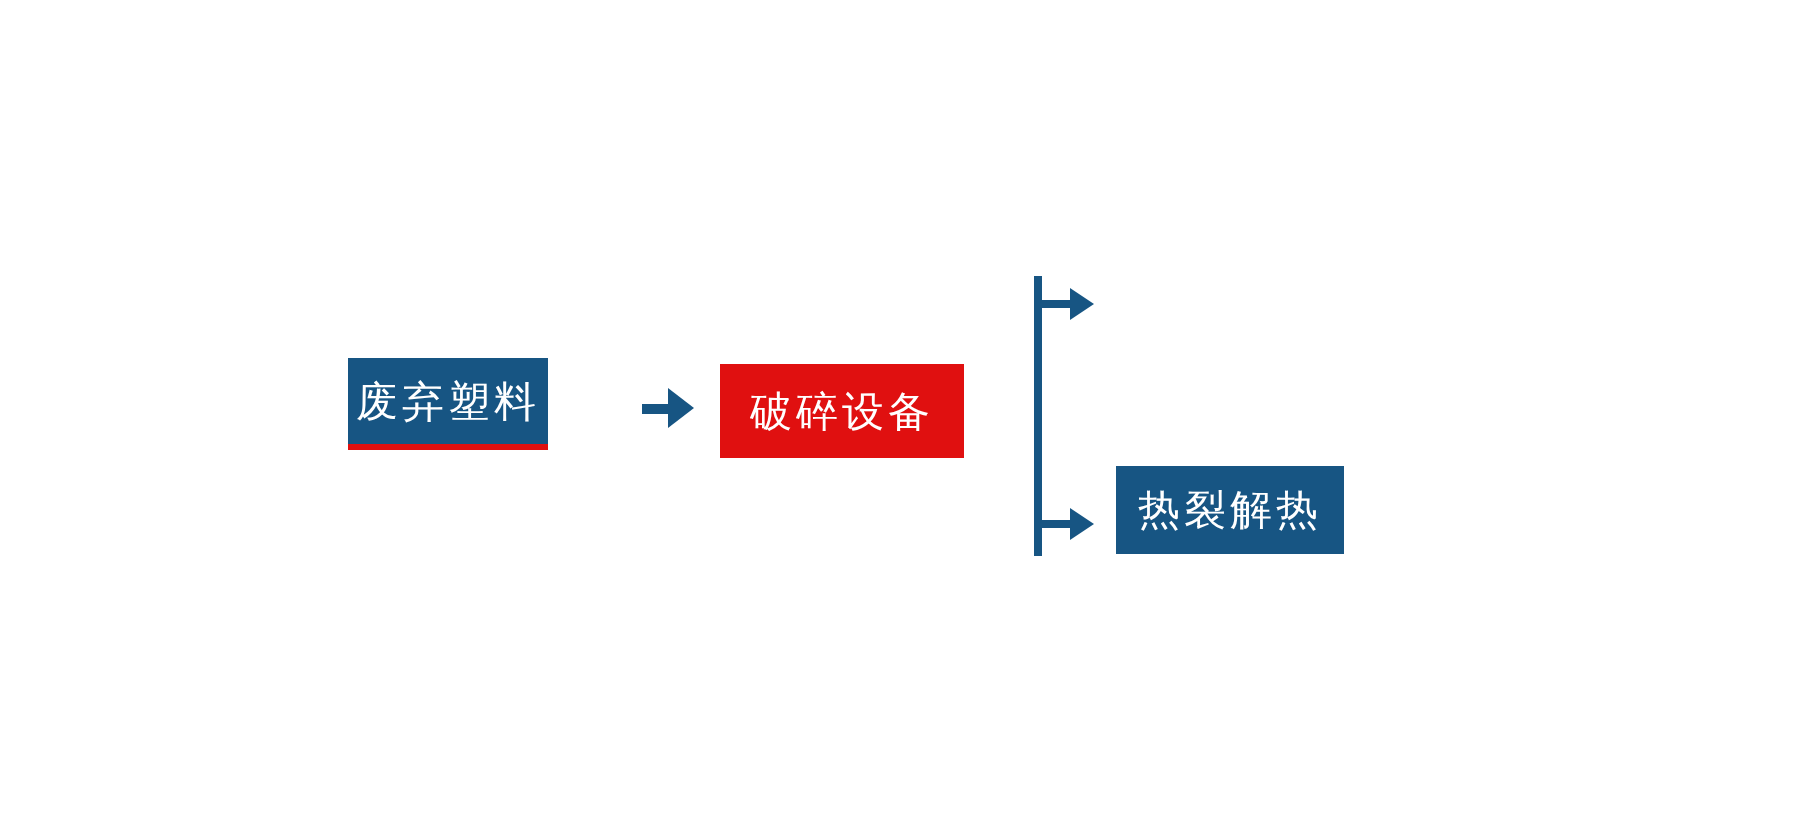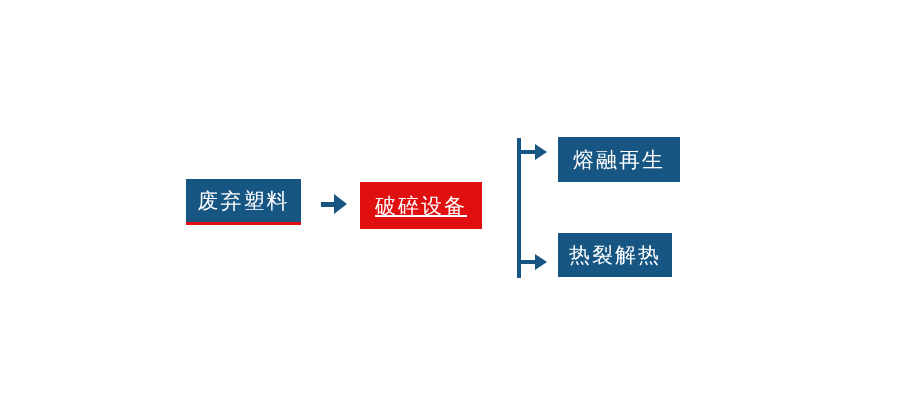--- a/index.html
+++ b/index.html
@@ -24,23 +24,23 @@
     position: absolute;
     display: flex;
     align-items: center;
     justify-content: center;
     color: var(--text);
     font-size: 21px;
     letter-spacing: 2px;
     white-space: nowrap;
   }
   .node-blue { background: var(--blue); }
-  .node-red  { background: var(--red); text-decoration: underline; }
+  .node-red  { background: var(--red); }
 
-  .node-waste    { left: 186px; top: 179px; width: 115px; height: 46px;
+  .node-waste    { left: 174px; top: 179px; width: 100px; height: 46px;
                    border-bottom: 3px solid var(--red); }
   .node-crush    { left: 360px; top: 182px; width: 122px; height: 47px; }
   .node-melt     { left: 558px; top: 137px; width: 122px; height: 45px; }
   .node-pyro     { left: 558px; top: 233px; width: 114px; height: 44px; }
 
   .arrow {
     position: absolute;
     display: flex;
     align-items: center;
   }
@@ -95,21 +95,18 @@
   <div class="arrow arrow-branch arrow-branch-top">
     <div class="shaft"></div>
     <div class="head"></div>
   </div>
 
   <div class="arrow arrow-branch arrow-branch-bottom">
     <div class="shaft"></div>
     <div class="head"></div>
   </div>
 
-  <div class="node node-blue node-melt">
-    <span>熔融再生</span>
-  </div>
 
   <div class="node node-blue node-pyro">
     <span>热裂解热</span>
   </div>
 
 </div>
 
 </body></html>

